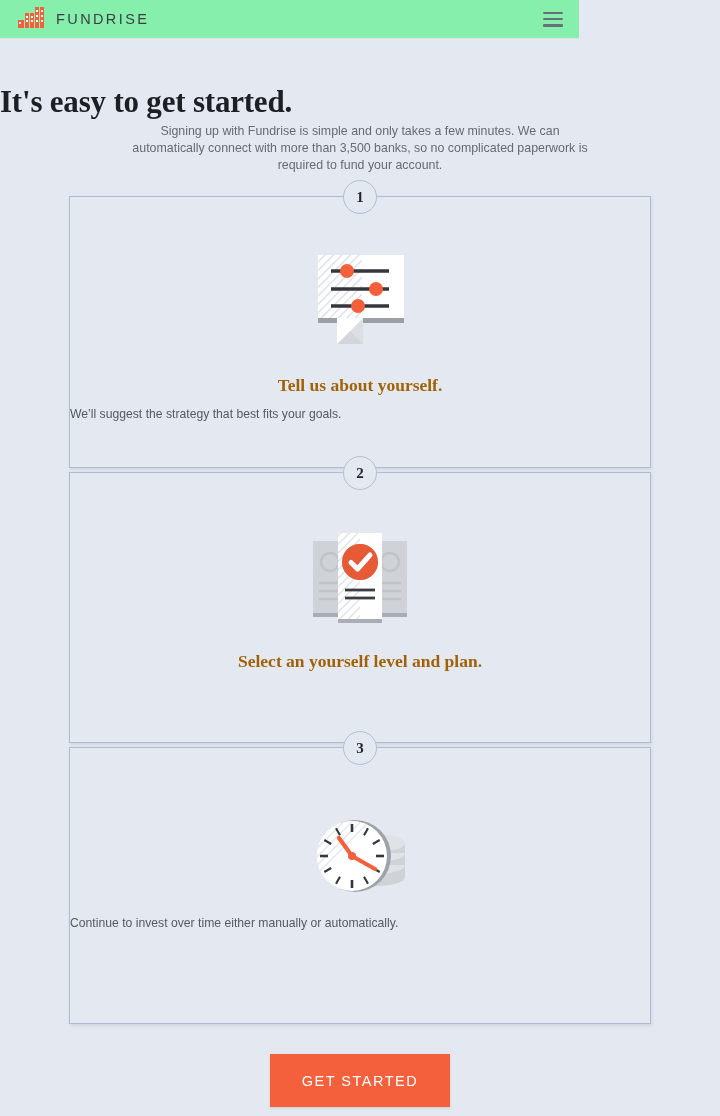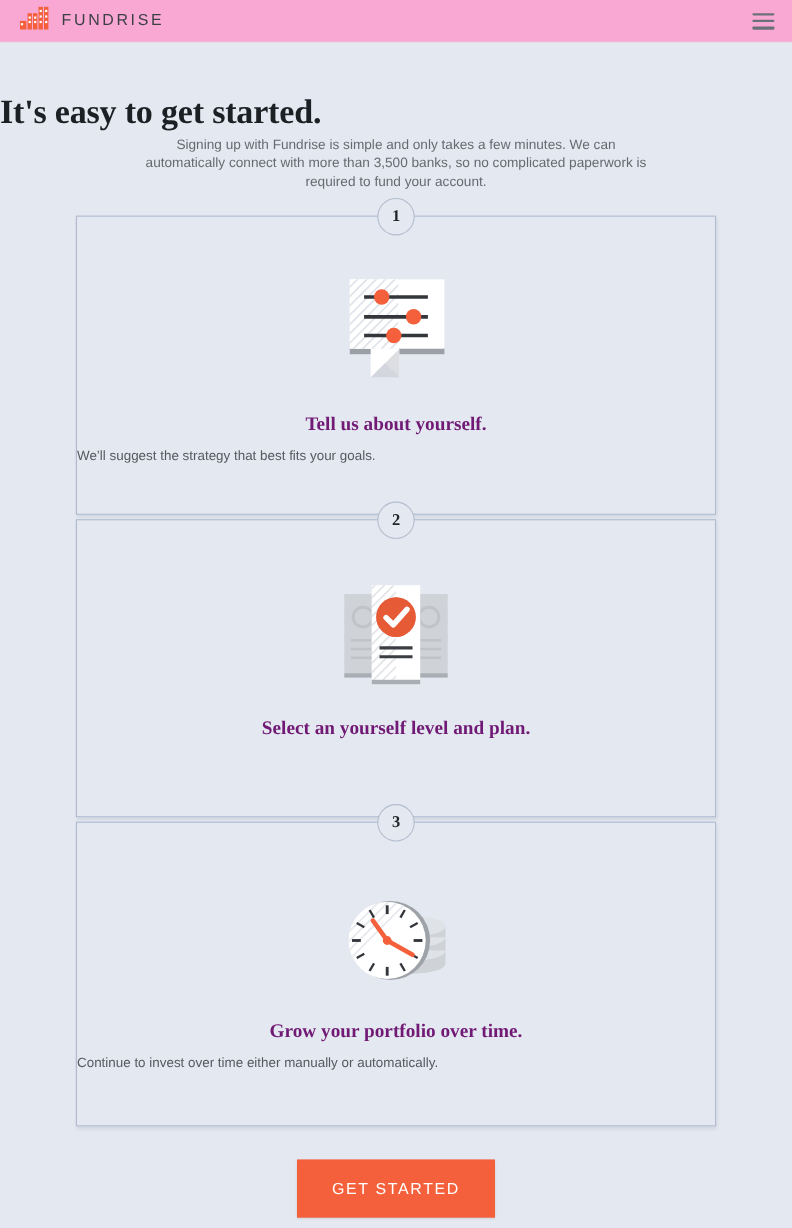--- a/index.html
+++ b/index.html
@@ -13,23 +13,23 @@
     background: #e4e8f0;
     font-family: "Liberation Sans", sans-serif;
     overflow: hidden;
     position: relative;
   }
 
   
   .topbar {
     position: absolute;
     top: 0; left: 0;
-    width: 720px;
+    width: 579px;
     height: 39px;
-    background: #f9a8d4;
+    background: #86efac;
     border-bottom: 1px solid #dfe3e8;
     display: flex;
     align-items: center;
     justify-content: space-between;
     padding: 0 16px 0 18px;
     z-index: 5;
   }
   .brand {
     display: flex;
     align-items: center;
@@ -137,21 +137,21 @@
   }
   .s1 .illo-wrap { margin-top: 38px; }
   .s2 .illo-wrap { margin-top: 38px; }
   .s3 .illo-wrap { margin-top: 39px; }
 
   .step-title {
     text-align: center;
     font-family: "Liberation Serif", serif;
     font-weight: bold;
     font-size: 17.5px;
-    color: #701a75;
+    color: #a16207;
     margin-top: 22px;
   }
   .step-desc {
     font-size: 12.2px;
     color: #555a61;
     margin-top: 11px;
   }
 
   
   .cta-wrap {
@@ -345,21 +345,20 @@
               <line x1="25.0" y1="17.3" x2="29.0" y2="24.2"></line>
             </g>
 
             <line x1="41" y1="45" x2="28" y2="27" stroke="#f4603c" stroke-width="4.2" stroke-linecap="round"></line>
             <line x1="41" y1="45" x2="64" y2="58" stroke="#f4603c" stroke-width="4.2" stroke-linecap="round"></line>
             <circle cx="41" cy="45" r="4" fill="#f4603c"></circle>
           </svg>
         </span>
       </div>
 
-      <div class="step-title">Grow your portfolio over time.</div>
       <div class="step-desc">Continue to invest over time either manually or automatically.</div>
     </div>
 
   </div>
 
   <div class="cta-wrap">
     <button class="cta">GET STARTED</button>
   </div>
 
 </div>

